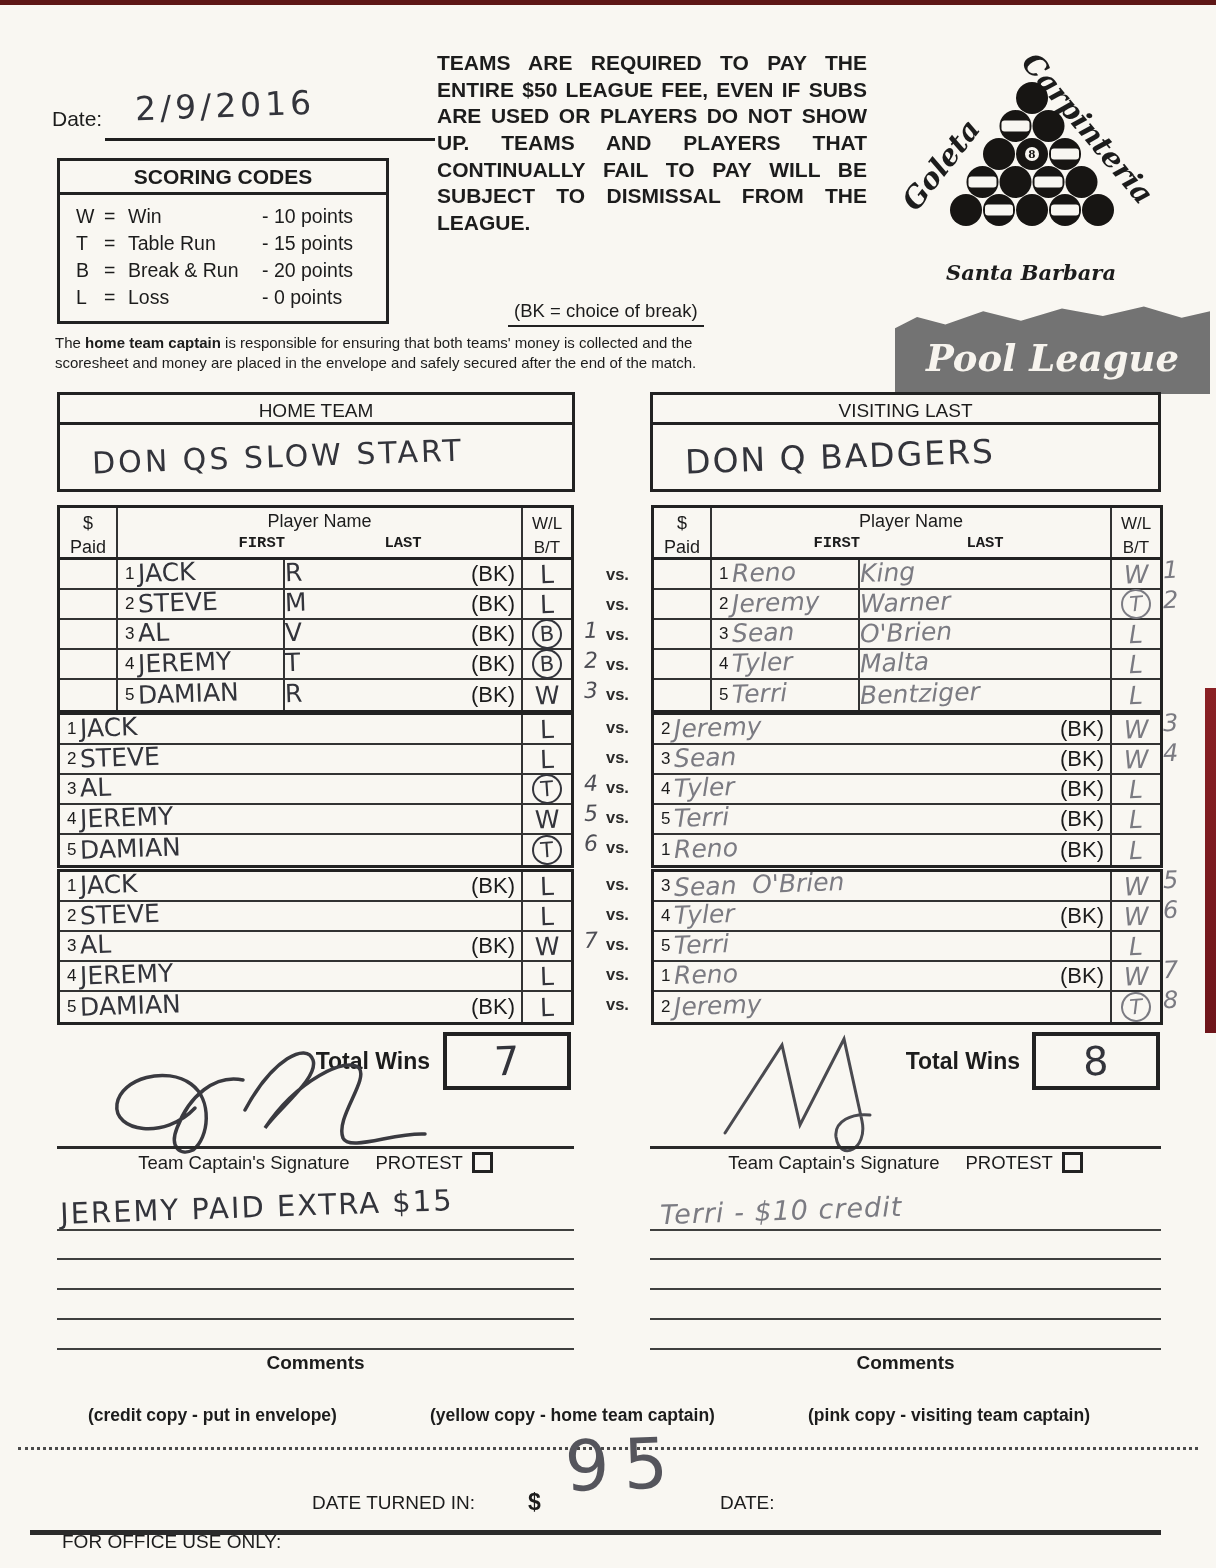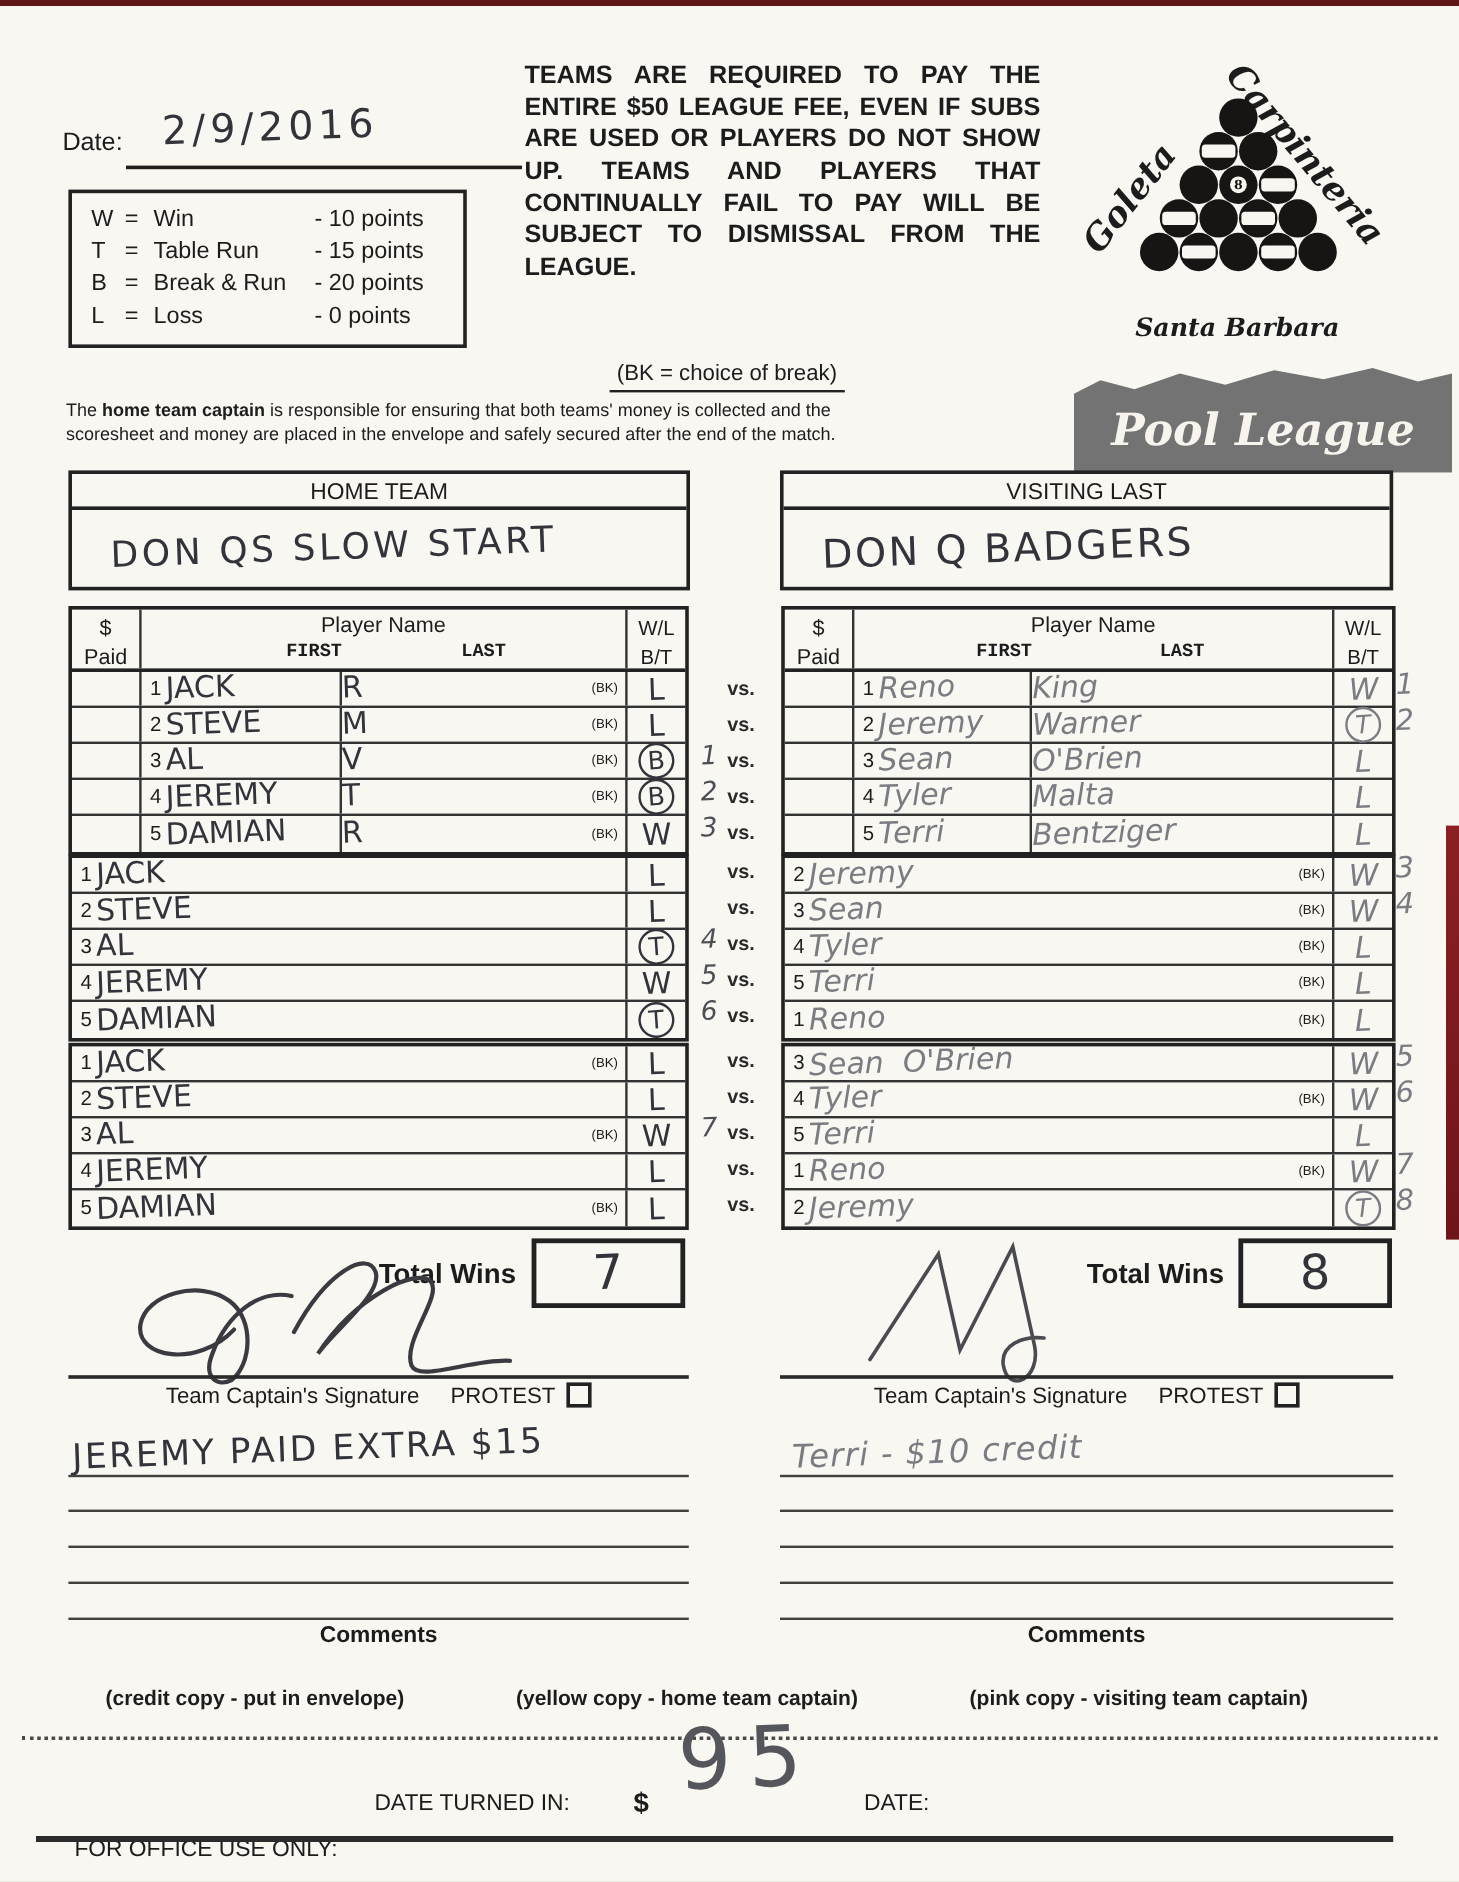--- a/index.html
+++ b/index.html
@@ -73,21 +73,21 @@
   .tbody .prow:last-child { border-bottom:none; }
   .cell { display:flex; align-items:center; overflow:visible; }
   .cell.paid { width:58px; border-right:2px solid #333; }
   .htable .cell.first { width:167px; border-right:2px solid #333; }
   .vtable .cell.first { width:148px; border-right:2px solid #333; }
   .cell.last { flex:1; }
   .cell.wide { flex:1; }
   .cell.wl { width:50px; border-left:2px solid #333; justify-content:center; }
   .rn { font-size:17px; padding-left:7px; padding-right:4px; }
   .nm { font-size:25px; margin-top:-3px; z-index:2; }
-  .bk { margin-left:auto; font-size:11px; padding-right:6px; }
+  .bk { margin-left:auto; font-size:22px; padding-right:6px; }
   .mark { font-size:25px; }
   .mark.circ { border:2.5px solid currentColor; border-radius:50%; width:30px; height:30px; display:flex; align-items:center; justify-content:center; font-size:21px; transform:rotate(-4deg); }
 
   .midcol { width:77px; }
   .ranncol { width:30px; }
   .hdr-pad { padding-top:54px; }
   .vrow { height:30px; display:flex; align-items:center; }
   .gann { width:24px; text-align:right; font-size:22px; color:#4e4e55; font-family:"DejaVu Sans", sans-serif; font-style:italic; margin-top:-8px; }
   .vs { font-size:16.5px; font-weight:bold; color:#2a2a2a; margin-left:8px; }
   .rann { font-size:24px; font-family:"DejaVu Sans", sans-serif; margin-top:-8px; }
@@ -121,20 +121,21 @@
 
 <div id="page">
   <div class="top-edge"></div>
   <div class="right-edge"></div>
 
   <span class="abs date-label" style="left:52px; top:107px;">Date:</span>
   <span class="abs hw pen date-value" style="left:135px; top:86px;">2/9/2016</span>
   <div class="abs date-line" style="left:105px; top:138px; width:330px;"></div>
 
   <div class="abs score-box">
+    <div class="score-title">SCORING CODES</div>
     <div class="score-rows">
       <div class="score-row">
         <span>W</span>
           <span>=</span>
           <span>Win</span>
           <span class="score-pts">-  10 points</span>
       </div>
       <div class="score-row">
         <span>T</span>
           <span>=</span>

